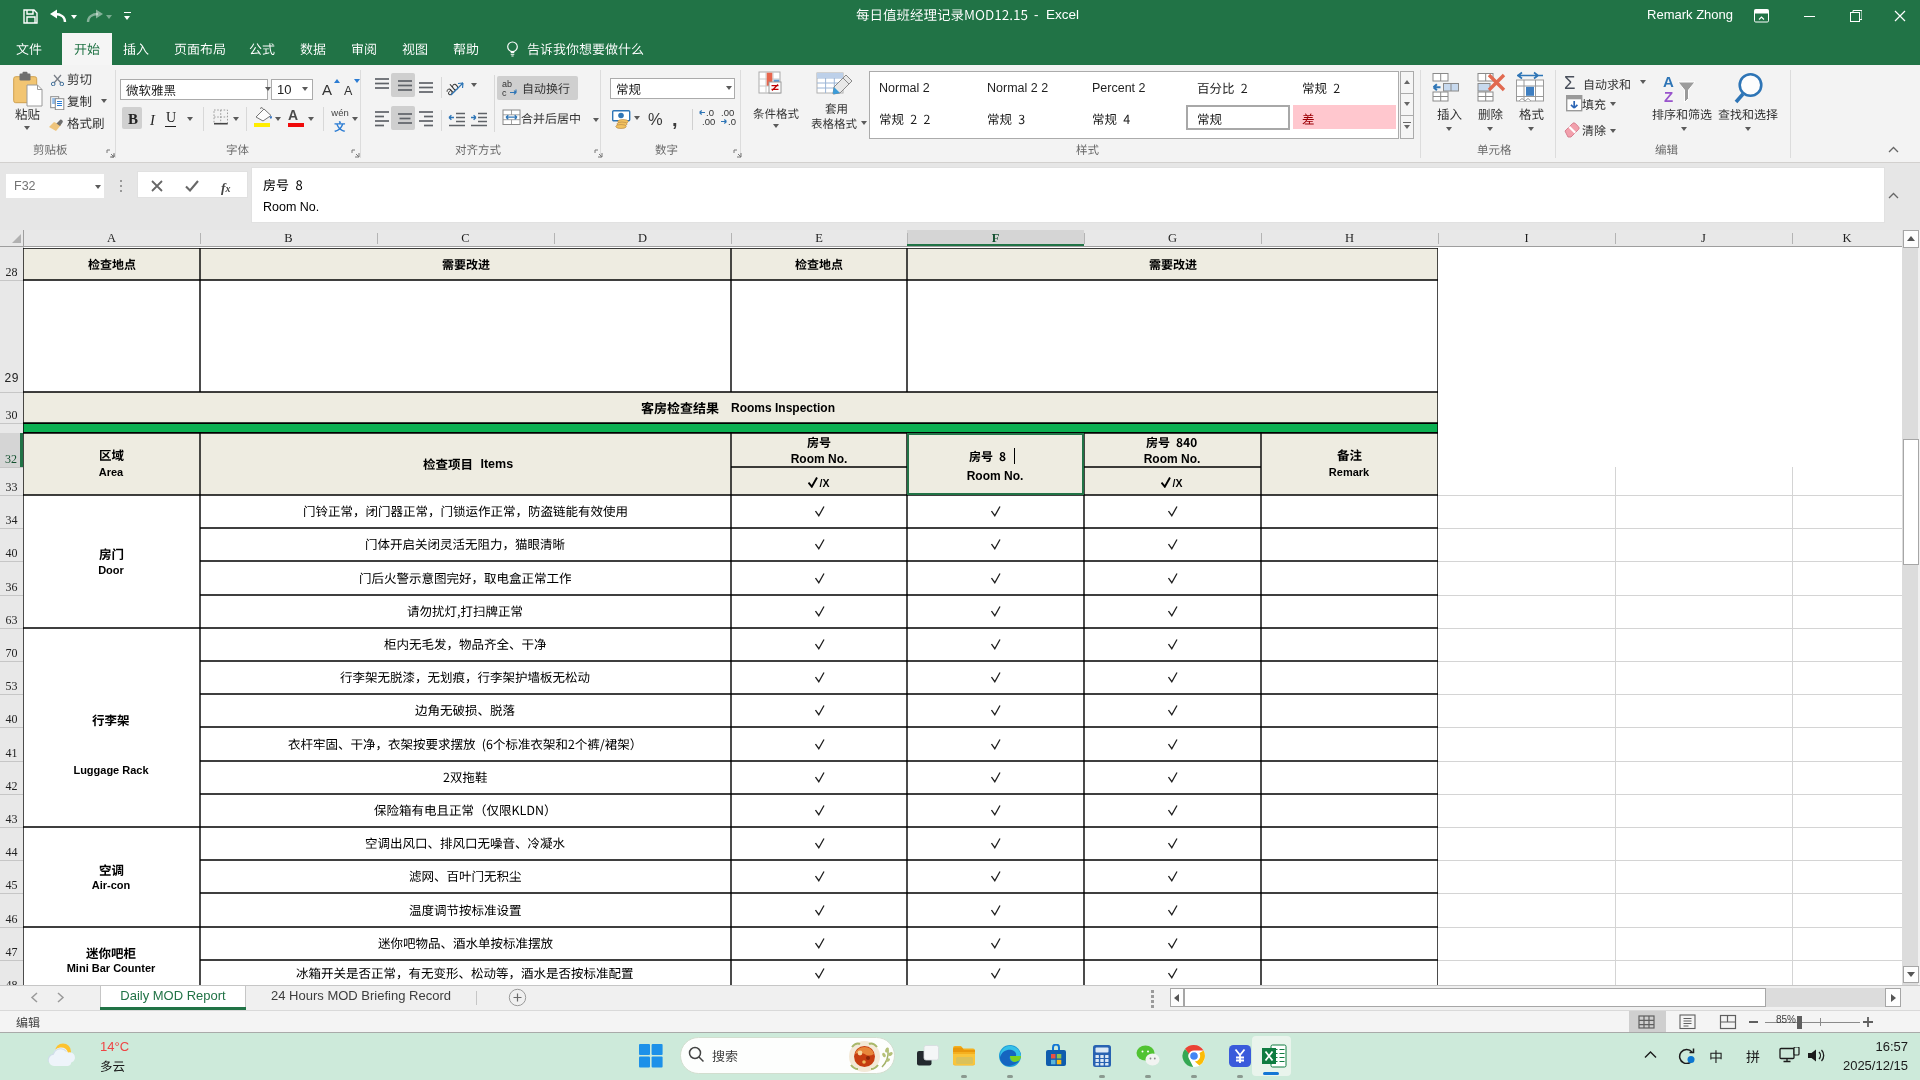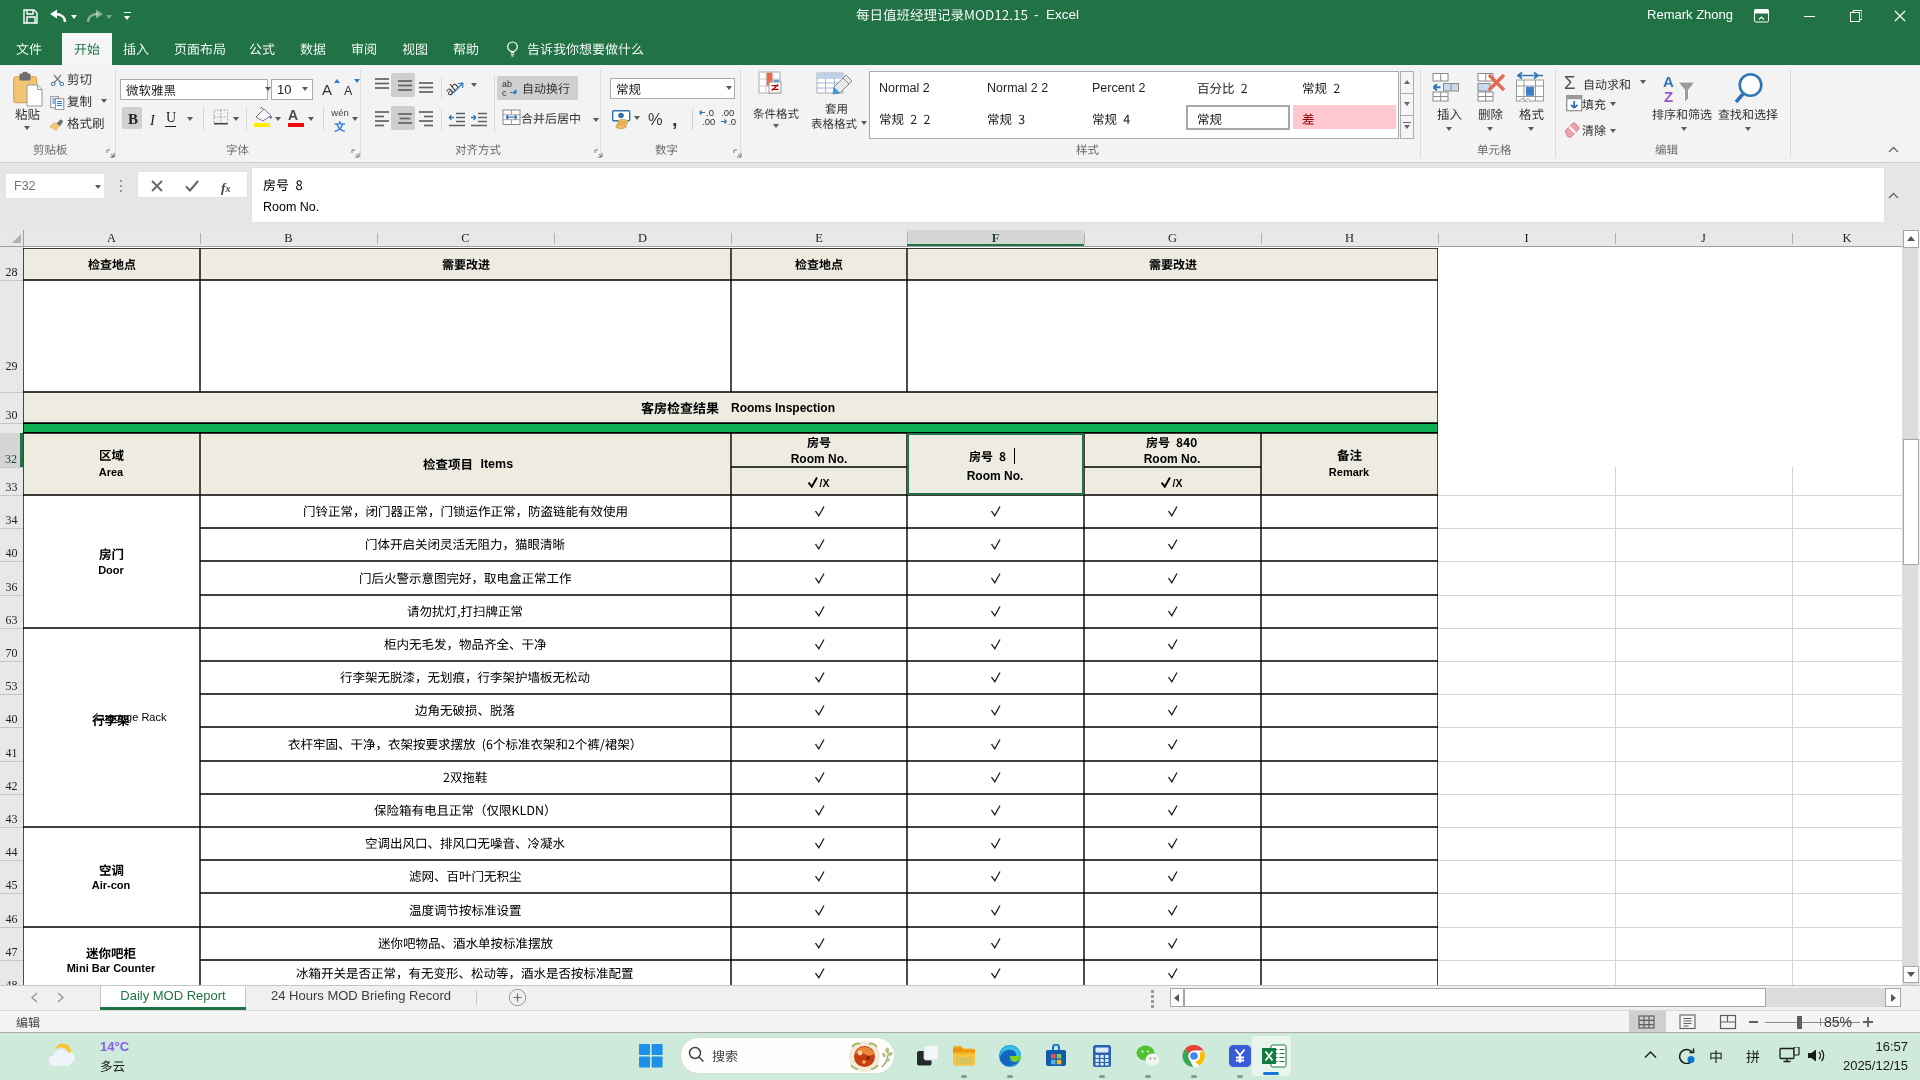--- a/index.html
+++ b/index.html
@@ -957,21 +957,21 @@
 <div style="position:absolute;left:1438px;top:727px;width:464px;height:1px;background:#d4d4d4;"></div>
 <div style="position:absolute;left:1438px;top:761px;width:464px;height:1px;background:#d4d4d4;"></div>
 <div style="position:absolute;left:1438px;top:794px;width:464px;height:1px;background:#d4d4d4;"></div>
 <div style="position:absolute;left:1438px;top:827px;width:464px;height:1px;background:#d4d4d4;"></div>
 <div style="position:absolute;left:1438px;top:860px;width:464px;height:1px;background:#d4d4d4;"></div>
 <div style="position:absolute;left:1438px;top:893px;width:464px;height:1px;background:#d4d4d4;"></div>
 <div style="position:absolute;left:1438px;top:927px;width:464px;height:1px;background:#d4d4d4;"></div>
 <div style="position:absolute;left:1438px;top:960px;width:464px;height:1px;background:#d4d4d4;"></div>
 <div style="position:absolute;top:266.1px;font-family:'Liberation Serif',sans-serif;font-size:12px;line-height:1;color:#222;font-weight:400;white-space:pre;left:11.5px;transform:translateX(-50%);">28</div>
 <div style="position:absolute;left:0px;top:280px;width:23px;height:1px;background:#c6c6c6;"></div>
-<div style="position:absolute;top:360px;font-family:Liberation Serif, serif;font-size:12px;line-height:1;color:#222;font-weight:400;white-space:pre;left:11.5px;transform:translateX(-50%);">29</div>
+<div style="position:absolute;top:373px;font-family:Liberation Mono, monospace;font-size:12px;line-height:1;color:#222;font-weight:400;white-space:pre;left:11.5px;transform:translateX(-50%);">29</div>
 <div style="position:absolute;left:0px;top:392px;width:23px;height:1px;background:#c6c6c6;"></div>
 <div style="position:absolute;top:409.1px;font-family:'Liberation Serif',sans-serif;font-size:12px;line-height:1;color:#222;font-weight:400;white-space:pre;left:11.5px;transform:translateX(-50%);">30</div>
 <div style="position:absolute;left:0px;top:423px;width:23px;height:1px;background:#c6c6c6;"></div>
 <div style="position:absolute;left:0px;top:433px;width:23px;height:1px;background:#c6c6c6;"></div>
 <div style="position:absolute;top:453.1px;font-family:'Liberation Serif',sans-serif;font-size:12px;line-height:1;color:#222;font-weight:400;white-space:pre;left:11.5px;transform:translateX(-50%);">32</div>
 <div style="position:absolute;left:0px;top:467px;width:23px;height:1px;background:#c6c6c6;"></div>
 <div style="position:absolute;top:481.1px;font-family:'Liberation Serif',sans-serif;font-size:12px;line-height:1;color:#222;font-weight:400;white-space:pre;left:11.5px;transform:translateX(-50%);">33</div>
 <div style="position:absolute;left:0px;top:495px;width:23px;height:1px;background:#c6c6c6;"></div>
 <div style="position:absolute;top:514.1px;font-family:'Liberation Serif',sans-serif;font-size:12px;line-height:1;color:#222;font-weight:400;white-space:pre;left:11.5px;transform:translateX(-50%);">34</div>
 <div style="position:absolute;left:0px;top:528px;width:23px;height:1px;background:#c6c6c6;"></div>
@@ -1640,21 +1640,21 @@
   </svg>
 <div style="position:absolute;top:564.5px;font-family:'Liberation Sans',sans-serif;font-size:11px;line-height:1;color:#000;font-weight:700;white-space:pre;left:111px;transform:translateX(-50%);">Door</div>
 <div style="position:absolute;left:23px;top:628px;width:177px;height:199px;background:#fff;box-shadow:inset 0 0 0 0.7px #000;"></div>
 <svg style="position:absolute;left:92.2px;top:725.0px;overflow:visible" width="1" height="1">
     <g fill="#000" transform="scale(0.0125,-0.0125)">
       <use href="#g256" x="0"></use>
       <use href="#g257" x="1000"></use>
       <use href="#g258" x="2000"></use>
     </g>
   </svg>
-<div style="position:absolute;top:712px;font-family:'Liberation Sans',sans-serif;font-size:11px;line-height:1;color:#000;font-weight:400;white-space:pre;left:111px;transform:translateX(-50%);margin-left:20px;">Luggage Rack</div>
+<div style="position:absolute;top:765px;font-family:'Liberation Sans',sans-serif;font-size:11px;line-height:1;color:#000;font-weight:700;white-space:pre;left:111px;transform:translateX(-50%);">Luggage Rack</div>
 <div style="position:absolute;left:23px;top:827px;width:177px;height:100px;background:#fff;box-shadow:inset 0 0 0 0.7px #000;"></div>
 <svg style="position:absolute;left:98.5px;top:874.5px;overflow:visible" width="1" height="1">
     <g fill="#000" transform="scale(0.0125,-0.0125)">
       <use href="#g259" x="0"></use>
       <use href="#g260" x="1000"></use>
     </g>
   </svg>
 <div style="position:absolute;top:880.0px;font-family:'Liberation Sans',sans-serif;font-size:11px;line-height:1;color:#000;font-weight:700;white-space:pre;left:111px;transform:translateX(-50%);">Air-con</div>
 <div style="position:absolute;left:23px;top:927px;width:177px;height:66px;background:#fff;box-shadow:inset 0 0 0 0.7px #000;"></div>
 <svg style="position:absolute;left:86.0px;top:957.5px;overflow:visible" width="1" height="1">
@@ -1722,29 +1722,29 @@
     <rect x="1.5" y="1.5" width="15" height="13" fill="none" stroke="#5f5f5f" stroke-width="1.2"></rect>
     <path d="M1.5 8 h15 M8.5 1.5 V8" stroke="#5f5f5f" stroke-width="1.2"></path>
   </svg>
 <div style="position:absolute;left:1749px;top:1021px;width:9px;height:2px;background:#5f5f5f;"></div>
 <div style="position:absolute;left:1765px;top:1021.5px;width:95px;height:1px;background:#8a8a8a;"></div>
 <div style="position:absolute;left:1797px;top:1015.5px;width:5px;height:13px;background:#5f5f5f;"></div>
 <div style="position:absolute;left:1820px;top:1018px;width:1px;height:8px;background:#8a8a8a;"></div>
 <svg style="position:absolute;left:1862px;top:1016px;" width="12" height="12" viewBox="0 0 12 12">
     <path d="M6 1 v10 M1 6 h10" stroke="#5f5f5f" stroke-width="1.8"></path>
   </svg>
-<div style="position:absolute;top:1015.2px;font-family:'Liberation Sans',sans-serif;font-size:14px;line-height:1;color:#3c3c3c;font-weight:400;white-space:pre;left:1824px;">85%</div>
+<div style="position:absolute;top:1015.2px;font-family:'Liberation Sans',sans-serif;font-size:10px;line-height:1;color:#3c3c3c;font-weight:400;white-space:pre;left:1776px;">85%</div>
 <div style="position:absolute;left:0px;top:1032px;width:1920px;height:1px;background:#a9aaa9;"></div>
 <div style="position:absolute;left:0px;top:1033px;width:1920px;height:47px;background:#cdeada;"></div>
 <svg style="position:absolute;left:44px;top:1039px;" width="34" height="33" viewBox="0 0 34 33">
     <circle cx="19" cy="12.5" r="8" fill="#fdc32f"></circle>
 <path d="M10 27 a6 6 0 0 1 -0.5 -11.9 a7.5 7.5 0 0 1 14.5 -1.6 a5.2 5.2 0 0 1 3.5 9.8 a4.5 4.5 0 0 1 -3.5 3.7 z" fill="#eef4fa"></path>
 <path d="M4.5 23 a6 6 0 0 1 5 -7.9 a7.5 7.5 0 0 1 13 -2.6" stroke="#cfdde9" stroke-width="1.1" fill="none"></path>
   </svg>
-<div style="position:absolute;top:1040.2px;font-family:'Liberation Sans',sans-serif;font-size:13px;line-height:1;color:#8b5cf6;font-weight:700;white-space:pre;left:100px;">14°C</div>
+<div style="position:absolute;top:1040.2px;font-family:'Liberation Sans',sans-serif;font-size:13px;line-height:1;color:#ef4444;font-weight:400;white-space:pre;left:100px;">14°C</div>
 <svg style="position:absolute;left:100.0px;top:1071.0px;overflow:visible" width="1" height="1">
     <g fill="#1b1b1b" transform="scale(0.0125,-0.0125)">
       <use href="#g265" x="0"></use>
       <use href="#g266" x="1000"></use>
     </g>
   </svg>
 <svg style="position:absolute;left:639px;top:1044px;" width="24" height="24" viewBox="0 0 24 24">
     <rect x="0" y="0" width="11" height="11" rx="1" fill="#1d91e9"></rect>
     <rect x="12.6" y="0" width="11" height="11" rx="1" fill="#1d91e9"></rect>
     <rect x="0" y="12.6" width="11" height="11" rx="1" fill="#1d91e9"></rect>

